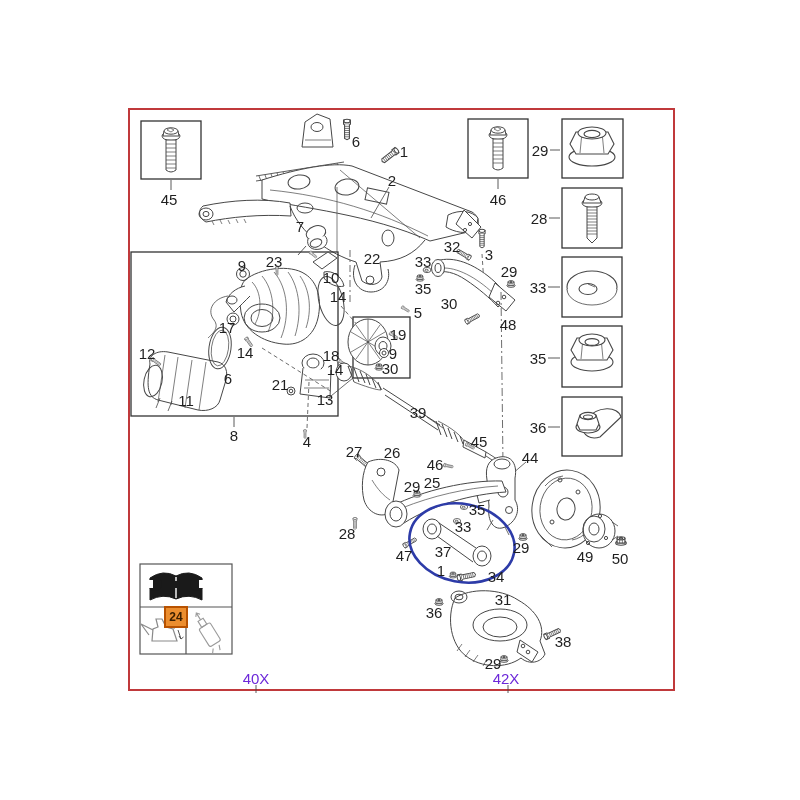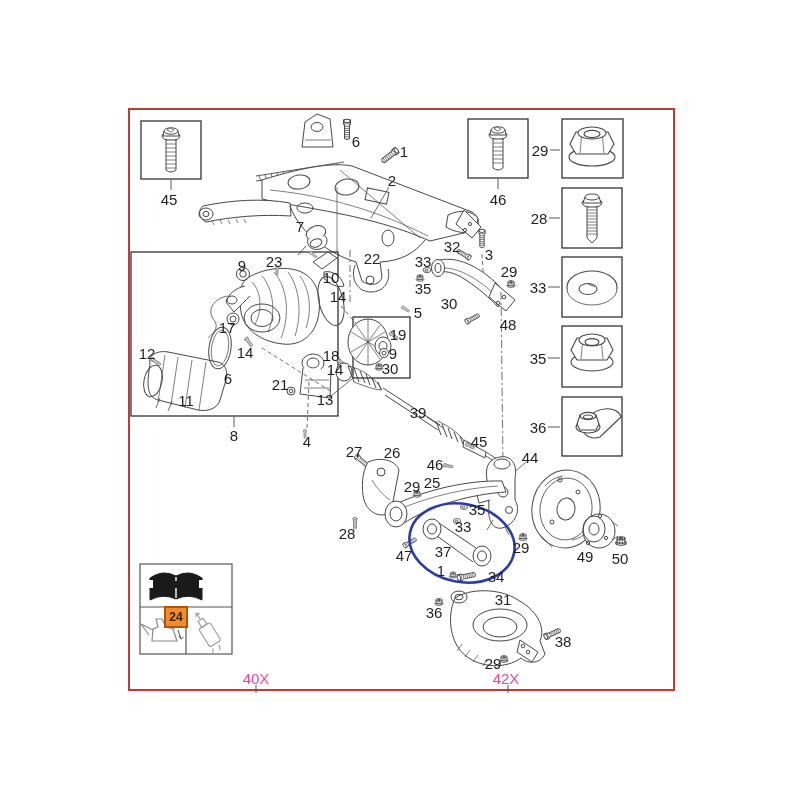--- a/index.html
+++ b/index.html
@@ -2,21 +2,21 @@
 <html><head>
 <meta charset="utf-8">
 <style>
   html,body{margin:0;padding:0;background:#ffffff;}
   #canvas{position:relative;width:800px;height:800px;background:#ffffff;overflow:hidden;
           font-family:"Liberation Sans",sans-serif;}
   #frame{position:absolute;left:128px;top:108px;width:543px;height:579px;border:2px solid #c0393b;}
   #art{position:absolute;left:0;top:0;}
   .plabel{position:absolute;transform:translate(-50%,-50%);font:15px "Liberation Sans",sans-serif;
           color:#1f1f1f;white-space:nowrap;line-height:1;}
-  .footx{position:absolute;transform:translate(-50%,-50%);font:15px "Liberation Sans",sans-serif;color:#ec4899;}
+  .footx{position:absolute;transform:translate(-50%,-50%);font:15px "Liberation Sans",sans-serif;color:#6d28d9;}
   #badge24{position:absolute;left:164px;top:606px;width:20px;height:18px;display:flex;align-items:center;
            justify-content:center;font:bold 12px "Liberation Sans",sans-serif;}
 </style>
 </head>
 <body>
 
 <div id="canvas">
   <div id="frame" style="border-color: rgb(192, 57, 59);"></div>
 
   <svg id="art" width="800" height="800" viewBox="0 0 800 800">

